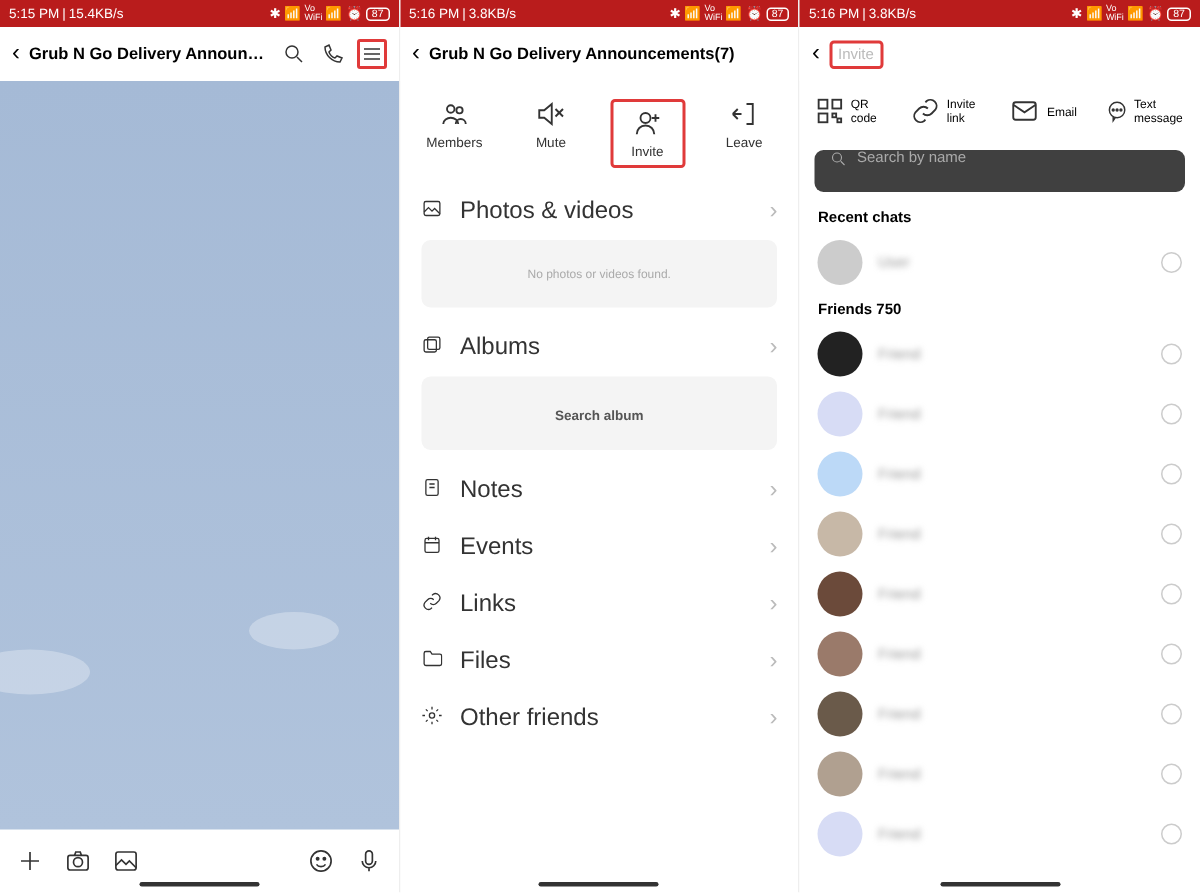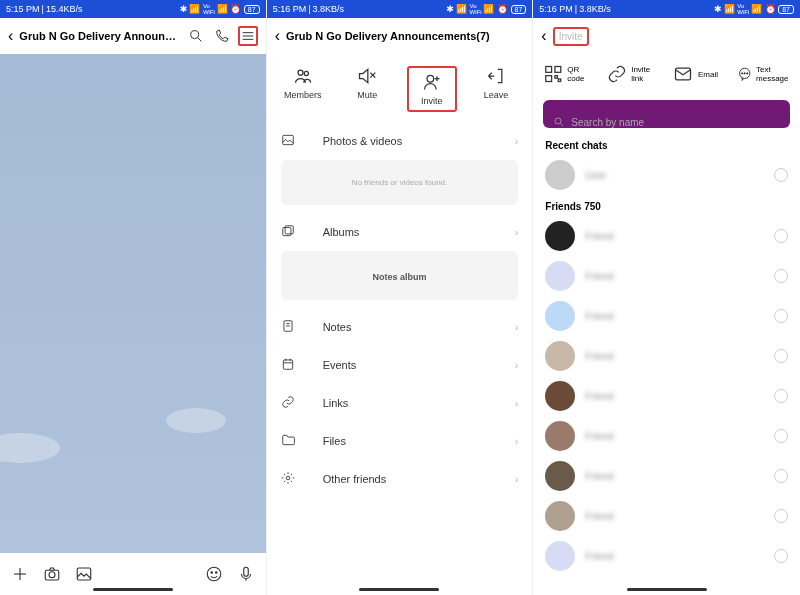--- a/index.html
+++ b/index.html
@@ -1,20 +1,20 @@
 <!DOCTYPE html>
 <html><head>
 <meta charset="utf-8">
 <style>
   * { box-sizing: border-box; margin: 0; padding: 0; }
   body { font-family: -apple-system, Helvetica, Arial, sans-serif; background:#fff; width:800px; height:595px; overflow:hidden; }
   .wrap { display:flex; width:800px; height:595px; }
   .phone { width:266.66px; height:595px; position:relative; background:#fff; display:flex; flex-direction:column; border-right:1px solid #eee; }
   .phone:last-child { border-right:none; }
-  .status { background:#1d4ed8; color:#fff; font-size:9px; height:18px; display:flex; align-items:center; padding:0 6px; justify-content:space-between; }
+  .status { background:#b91c1c; color:#fff; font-size:9px; height:18px; display:flex; align-items:center; padding:0 6px; justify-content:space-between; }
   .status .left,.status .right{display:flex;align-items:center;gap:2px;}
   .status .vowifi{font-size:6px;line-height:6px;display:inline-block;}
   .status .batt{border:1px solid #fff;border-radius:3px;padding:0 3px;font-size:7px;}
   .topbar { display:flex; align-items:center; height:36px; padding:0 8px; gap:6px; background:#fff; position:relative;}
   .back { font-size:16px; cursor:pointer; }
   .title { font-size:11px; font-weight:600; flex:1; white-space:nowrap; overflow:hidden; text-overflow:ellipsis;}
   .ticon { width:20px; height:20px; display:flex; align-items:center; justify-content:center; cursor:pointer;}
   svg { stroke:#333; fill:none; stroke-width:1.5; }
   .redbox { border:2px solid #e03a3a; border-radius:2px; }
   
@@ -22,30 +22,30 @@
   .cloud{position:absolute;background:rgba(255,255,255,.3);border-radius:50%;}
   .footer { height:42px; display:flex; align-items:center; padding:0 10px; gap:12px; background:#fff;}
   .footer .sp{flex:1;}
   .homebar{position:absolute;bottom:4px;left:50%;transform:translateX(-50%);width:80px;height:3px;background:#333;border-radius:2px;}
   
   .actions{display:flex;justify-content:space-around;padding:12px 4px 10px;}
   .act{display:flex;flex-direction:column;align-items:center;gap:4px;width:50px;cursor:pointer;}
   .act .lbl{font-size:9px;color:#333;}
   .act.rb{border:2px solid #e03a3a;border-radius:3px;padding:4px 2px;}
   .section{padding:0 14px;}
-  .row{display:flex;align-items:center;height:38px;font-size:11px;color:#333;cursor:pointer;gap:26px;}
+  .row{display:flex;align-items:center;height:38px;font-size:16px;color:#333;cursor:pointer;gap:10px;}
   .row .ricon{width:16px;}
   .row .chev{margin-left:auto;color:#bbb;}
   .graybox{background:#f4f4f4;border-radius:6px;padding:18px 8px;text-align:center;font-size:8px;color:#aaa;margin-bottom:8px;}
   .graybox .bold{color:#555;font-weight:600;margin-top:3px;font-size:9px;}
   
   .invitebtn{font-size:10px;color:#bbb;border:2px solid #e03a3a;border-radius:3px;padding:2px 4px;}
   .s3acts{display:flex;justify-content:space-around;padding:10px 4px;}
   .s3act{display:flex;align-items:center;gap:4px;width:54px;font-size:8px;cursor:pointer;}
-  .search{margin:6px 10px;background:#701a75;border-radius:6px;height:28px;display:flex;align-items:flex-end;padding:0 10px;font-size:10px;color:#aaa;gap:6px;}
+  .search{margin:6px 10px;background:#404040;border-radius:6px;height:28px;display:flex;align-items:flex-start;padding:0 10px;font-size:10px;color:#aaa;gap:6px;}
   .shead{font-size:10px;font-weight:600;padding:6px 12px 4px;}
   .frow{display:flex;align-items:center;padding:5px 12px;gap:10px;cursor:pointer;}
   .av{width:30px;height:30px;border-radius:50%;background:#ccc;flex-shrink:0;}
   .fname{font-size:10px;color:#999;filter:blur(2px);flex:1;}
   .radio{width:14px;height:14px;border:1.5px solid #ccc;border-radius:50%;}
   .scroll{flex:1;overflow:hidden;}
 </style>
 </head>
 <body>
 
@@ -166,30 +166,30 @@
   </div>
   <div class="section scroll">
     <div class="row">
           <span class="ricon"><svg width="14" height="14" viewBox="0 0 24 24">
               <rect x="3" y="4" width="18" height="16" rx="2"></rect>
               <path d="M3 16l5-5 4 4 3-3 6 6"></path>
             </svg></span>
           <span>Photos &amp; videos</span>
           <span class="chev">›</span>
         </div>
-    <div class="graybox"><span>No friends or videos found.</span></div>
+    <div class="graybox"><span>No photos or videos found.</span></div>
     <div class="row">
           <span class="ricon"><svg width="14" height="14" viewBox="0 0 24 24">
               <rect x="3" y="6" width="14" height="14" rx="2"></rect>
               <rect x="7" y="3" width="14" height="14" rx="2"></rect>
             </svg></span>
           <span>Albums</span>
           <span class="chev">›</span>
         </div>
-    <div class="graybox"><div class="bold">Notes album</div></div>
+    <div class="graybox"><div class="bold">Search album</div></div>
     <div class="row">
           <span class="ricon"><svg width="14" height="14" viewBox="0 0 24 24">
               <rect x="5" y="3" width="14" height="18" rx="2"></rect>
               <line x1="9" y1="8" x2="15" y2="8"></line>
               <line x1="9" y1="12" x2="15" y2="12"></line>
             </svg></span>
           <span>Notes</span>
           <span class="chev">›</span>
         </div>
     <div class="row">

